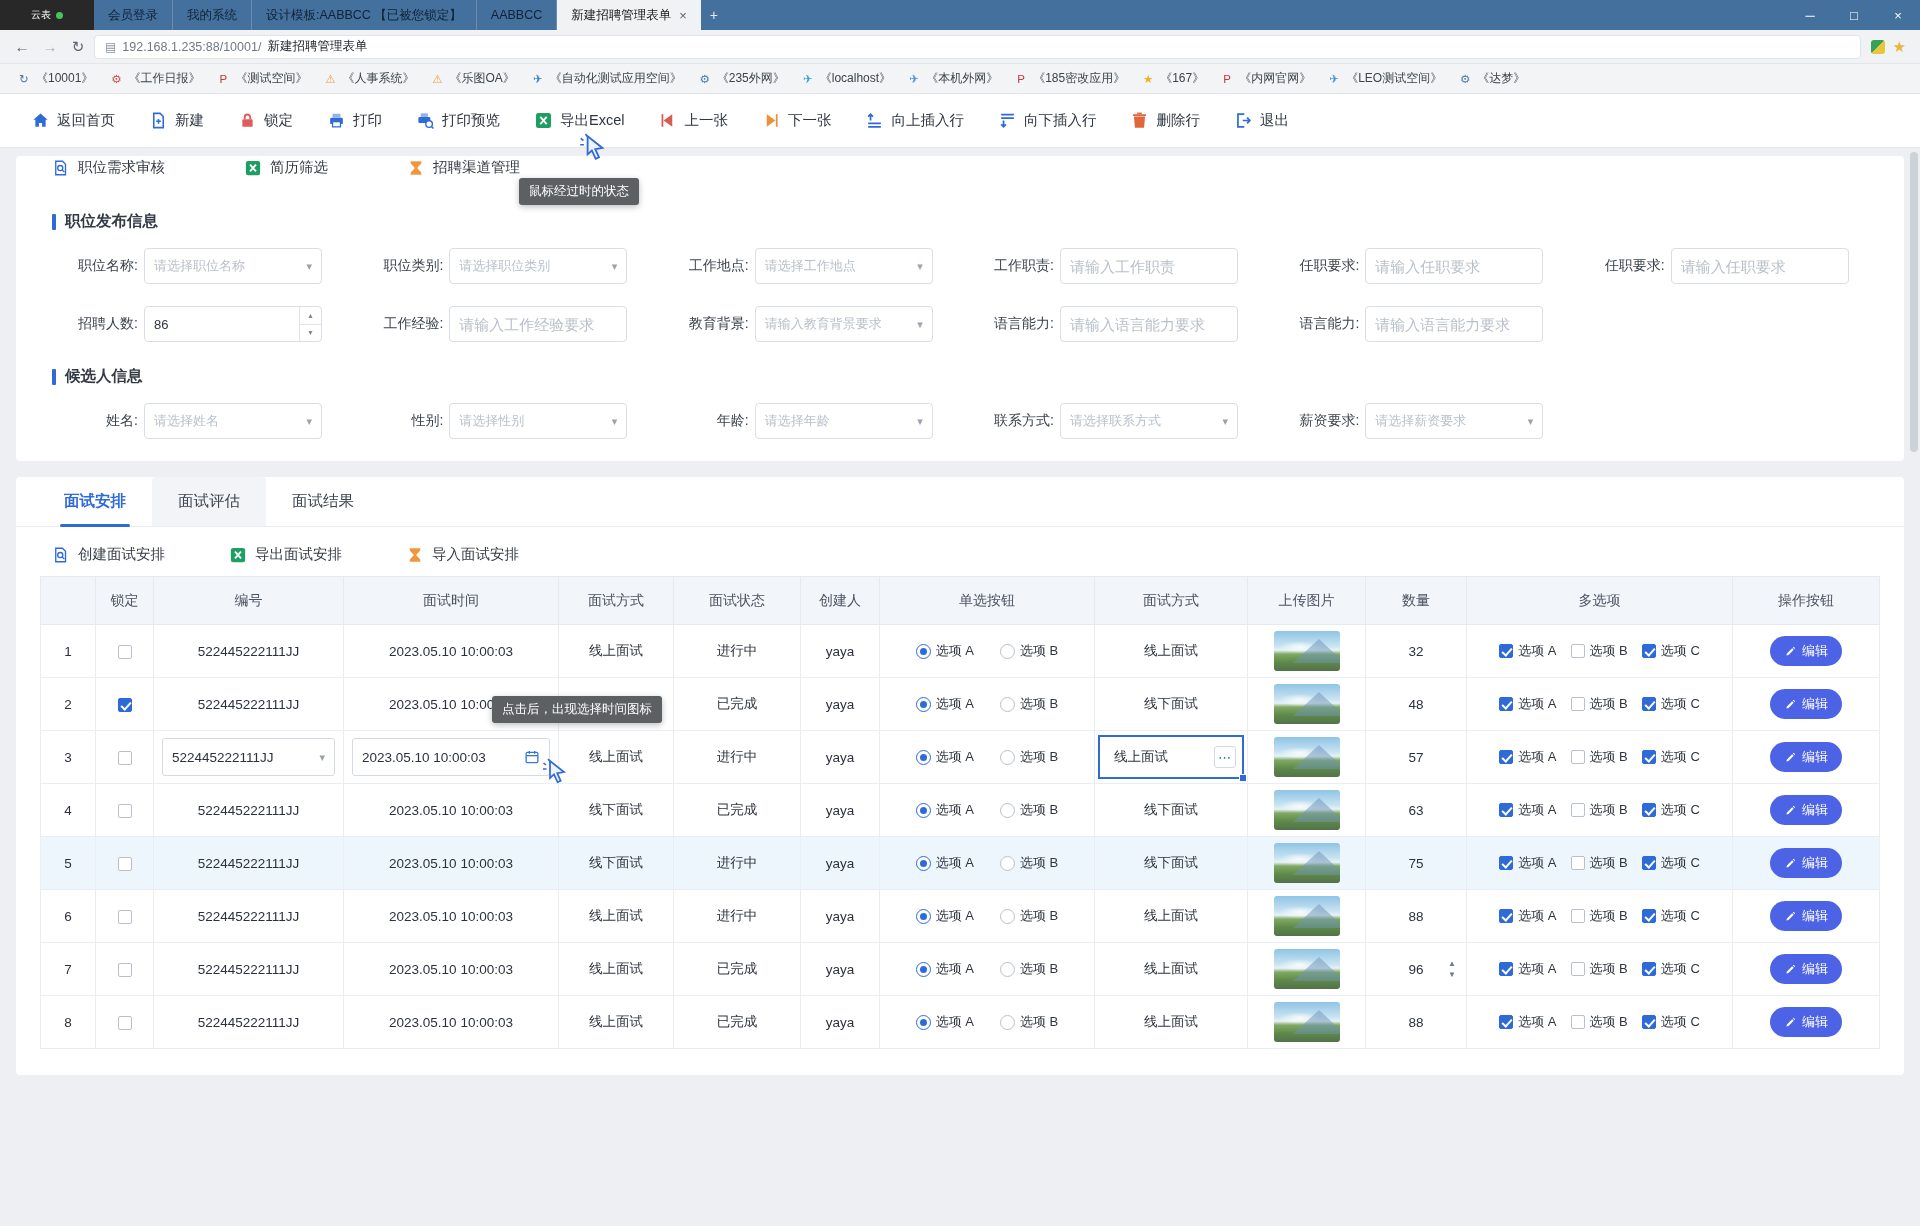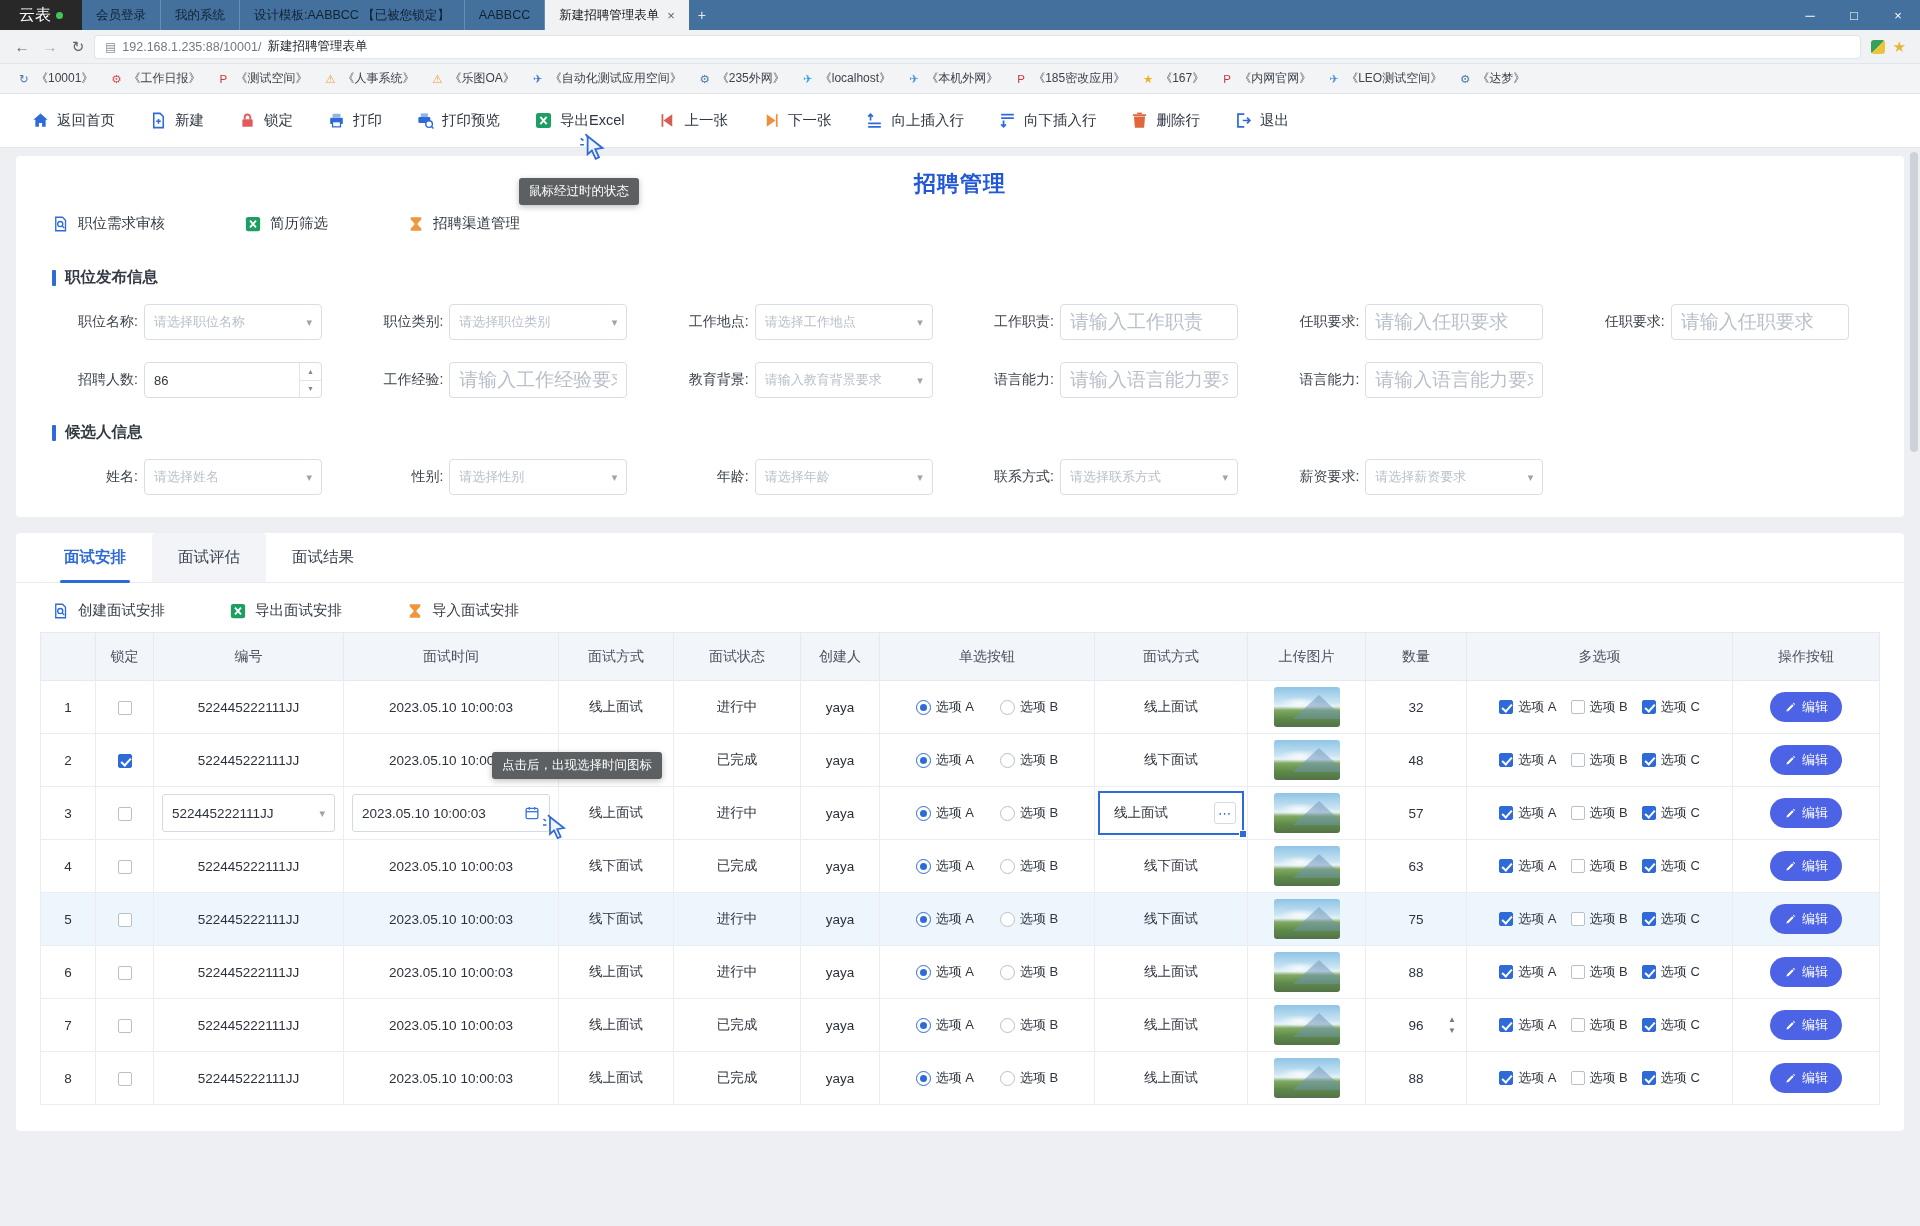--- a/index.html
+++ b/index.html
@@ -1,21 +1,21 @@
 <!DOCTYPE html>
 <html><head>
 <meta charset="utf-8">
 <style>
 *{box-sizing:border-box;margin:0;padding:0}
 html,body{width:1920px;height:1226px}
 body{font-family:"Liberation Sans","DejaVu Sans",sans-serif;background:#edeff3;overflow:hidden;position:relative}
 
 
 .titlebar{height:30px;background:#44709d;display:flex;align-items:stretch}
-.tb-logo{width:82px;background:#282828;color:#fff;display:flex;align-items:center;justify-content:center;gap:5px;font-size:16px;flex:none}
+.tb-logo{width:94px;background:#282828;color:#fff;display:flex;align-items:center;justify-content:center;gap:5px;font-size:10px;flex:none}
 .logo-dot{width:7px;height:7px;border-radius:50%;background:#43c658}
 .tb-tabs{display:flex;align-items:stretch;min-width:0}
 .tb-tab{display:flex;align-items:center;gap:8px;padding:0 14px;font-size:12.5px;color:#0f2334;border-right:1px solid rgba(255,255,255,.2);white-space:nowrap}
 .tb-tab.active{background:#f1f2f4;color:#1b1b1b;border-right:none}
 .tab-close{color:#5a6572;font-size:13px}
 .newtab{width:26px;display:flex;align-items:center;justify-content:center;color:#e3ebf2;font-size:14px}
 .win-controls{display:flex;margin-left:auto}
 .win-btn{width:44px;display:flex;align-items:center;justify-content:center;color:#fff;font-size:13px}
 
 
@@ -56,21 +56,21 @@
 .sec-head{display:flex;align-items:center;gap:9px;margin:24px 0 16px 36px}
 .sec-bar{width:4px;height:16px;background:#2f6bd8;border-radius:1px}
 .sec-title{font-size:15.5px;font-weight:bold;color:#333a44}
 
 .form-grid{display:grid;grid-template-columns:repeat(6,1fr);padding:0 28px;row-gap:34px}
 .fcell{display:flex;align-items:center}
 .f-label{min-width:94px;text-align:right;font-size:14px;color:#3d434d;margin-right:6px;white-space:nowrap}
 .ctl{width:178px;height:36px;border:1px solid #d9dee5;border-radius:4px;background:#fff;display:flex;align-items:center;padding:0 9px;font-size:13px;color:#30363f;position:relative;flex:none}
 .ctl .ph{color:#b9c0ca;flex:1;overflow:hidden;white-space:nowrap}
 .ctl .chv{color:#9aa3af;font-size:11px;margin-left:4px}
-.ctl input{border:none;outline:none;width:100%;font-size:19px;font-family:inherit;color:#30363f;background:transparent}
+.ctl input{border:none;outline:none;width:100%;font-size:15px;font-family:inherit;color:#30363f;background:transparent}
 .ctl input::placeholder{color:#b9c0ca}
 .num .val{flex:1}
 .num .spin{display:flex;flex-direction:column;border-left:1px solid #e1e5ea;margin-right:-9px;height:100%;width:22px}
 .num .spin span{flex:1;display:flex;align-items:center;justify-content:center;font-size:7px;color:#7d8694}
 .num .spin span:first-child{border-bottom:1px solid #e1e5ea}
 .calwrap{width:16px;height:16px;margin-left:4px;flex:none}
 .cal{width:16px;height:16px;display:block}
 
 
 .panelB{margin-top:16px;padding-bottom:26px}
@@ -335,23 +335,20 @@
           <path fill="none" stroke="#2f6bd8" stroke-width="2.2" d="M11 12h9m-3.5-3.5L20 12l-3.5 3.5"></path>
         </svg>
       </span>
     <span>退出</span>
   </div>
 </div>
 
 <div class="content">
 
   <div class="panel panelA">
-    <div class="page-title-row">
-      <div class="page-title">招聘管理</div>
-    </div>
 
     <div class="quick-row">
       <div class="qitem">
         <span>
             <svg class="qsvg" viewBox="0 0 24 24">
               <path fill="none" stroke="#2f6bd8" stroke-width="1.8" d="M5 3h9l4 4v14H5z"></path>
               <circle cx="11" cy="12" r="3.4" fill="none" stroke="#2f6bd8" stroke-width="1.8"></circle>
               <path d="M13.6 14.6 16.5 17.5" stroke="#2f6bd8" stroke-width="1.8"></path>
             </svg>
           </span>

